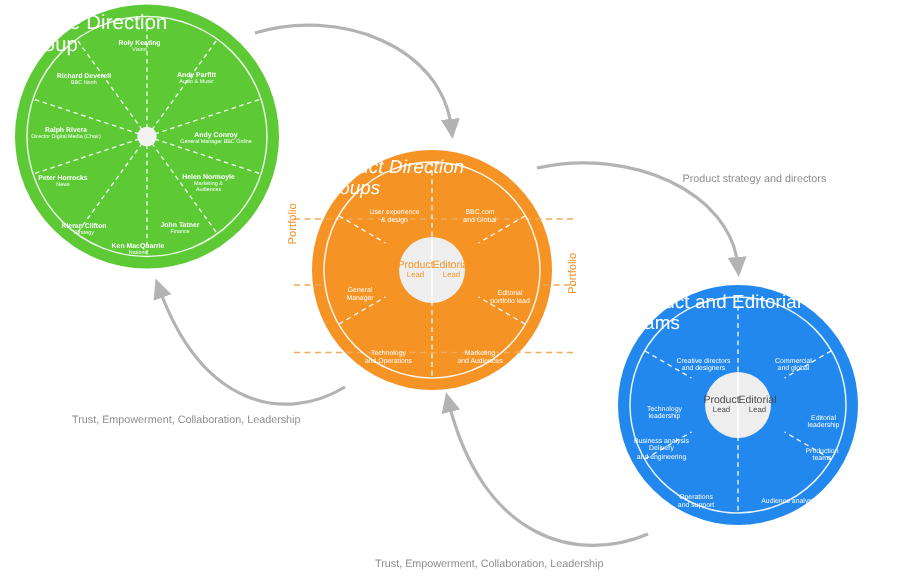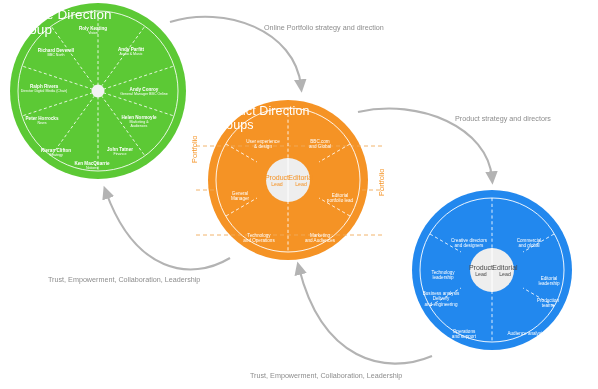--- a/index.html
+++ b/index.html
@@ -95,20 +95,21 @@
     left: 208px;
     top: 100px;
     width: 160px;
     height: 160px;
     background: #f59325;
   }
   #orange-title {
     left: 212px;
     top: 104px;
     font-size: 12.5px;
+    font-style: italic;
   }
   .orange-seg {
     font-size: 4.6px;
   }
   .orange-hub-label .big { color: #f59325; }
   .orange-hub-label .small { color: #f59325; }
   .port-label {
     position: absolute;
     color: #f59325;
     font-size: 7.5px;
@@ -261,20 +262,22 @@
     <g stroke="#ffffff" stroke-width="0.9" stroke-dasharray="3.2,2.6" stroke-opacity="0.95">
       <line x1="492" y1="198" x2="492" y2="342"></line>
       <line x1="430" y1="234" x2="461" y2="252"></line>
       <line x1="554" y1="234" x2="523" y2="252"></line>
       <line x1="430" y1="306" x2="461" y2="288"></line>
       <line x1="554" y1="306" x2="523" y2="288"></line>
     </g>
     <circle cx="492" cy="270" r="22" fill="#eeeeee"></circle>
     <line x1="492" y1="248" x2="492" y2="292" stroke="#ffffff" stroke-width="1"></line>
   </svg>
+  <div id="blue-title" class="wheel-title">Product and Editorial
+Teams</div>
   <div id="blue-segments">
       <div class="seg-label blue-seg" style="left: 469px; top: 243px;">Creative directors
 and designers</div>
       <div class="seg-label blue-seg" style="left: 529px; top: 243px;">Commercial
 and global</div>
       <div class="seg-label blue-seg" style="left: 549px; top: 281px;">Editorial
 leadership</div>
       <div class="seg-label blue-seg" style="left: 548px; top: 303px;">Production
 teams</div>
       <div class="seg-label blue-seg" style="left: 526px; top: 334px;">Audience analysis</div>
@@ -284,18 +287,17 @@
 Delivery
 and engineering</div>
       <div class="seg-label blue-seg" style="left: 443px; top: 275px;">Technology
 leadership</div>
     </div>
   <div id="blue-hub-labels">
       <div class="hub-label blue-hub-label" style="left: 481px; top: 271px;"><span class="big">Product</span><span class="small">Lead</span></div>
       <div class="hub-label blue-hub-label" style="left: 505px; top: 271px;"><span class="big">Editorial</span><span class="small">Lead</span></div>
     </div>
 
-  <div id="conn-top" class="conn-label">Online Portfolio strategy and direction</div>
   <div id="conn-right" class="conn-label">Product strategy and directors</div>
   <div id="conn-bottomL" class="conn-label">Trust, Empowerment, Collaboration, Leadership</div>
   <div id="conn-bottomR" class="conn-label">Trust, Empowerment, Collaboration, Leadership</div>
 
 </div>
 
 </body></html>

